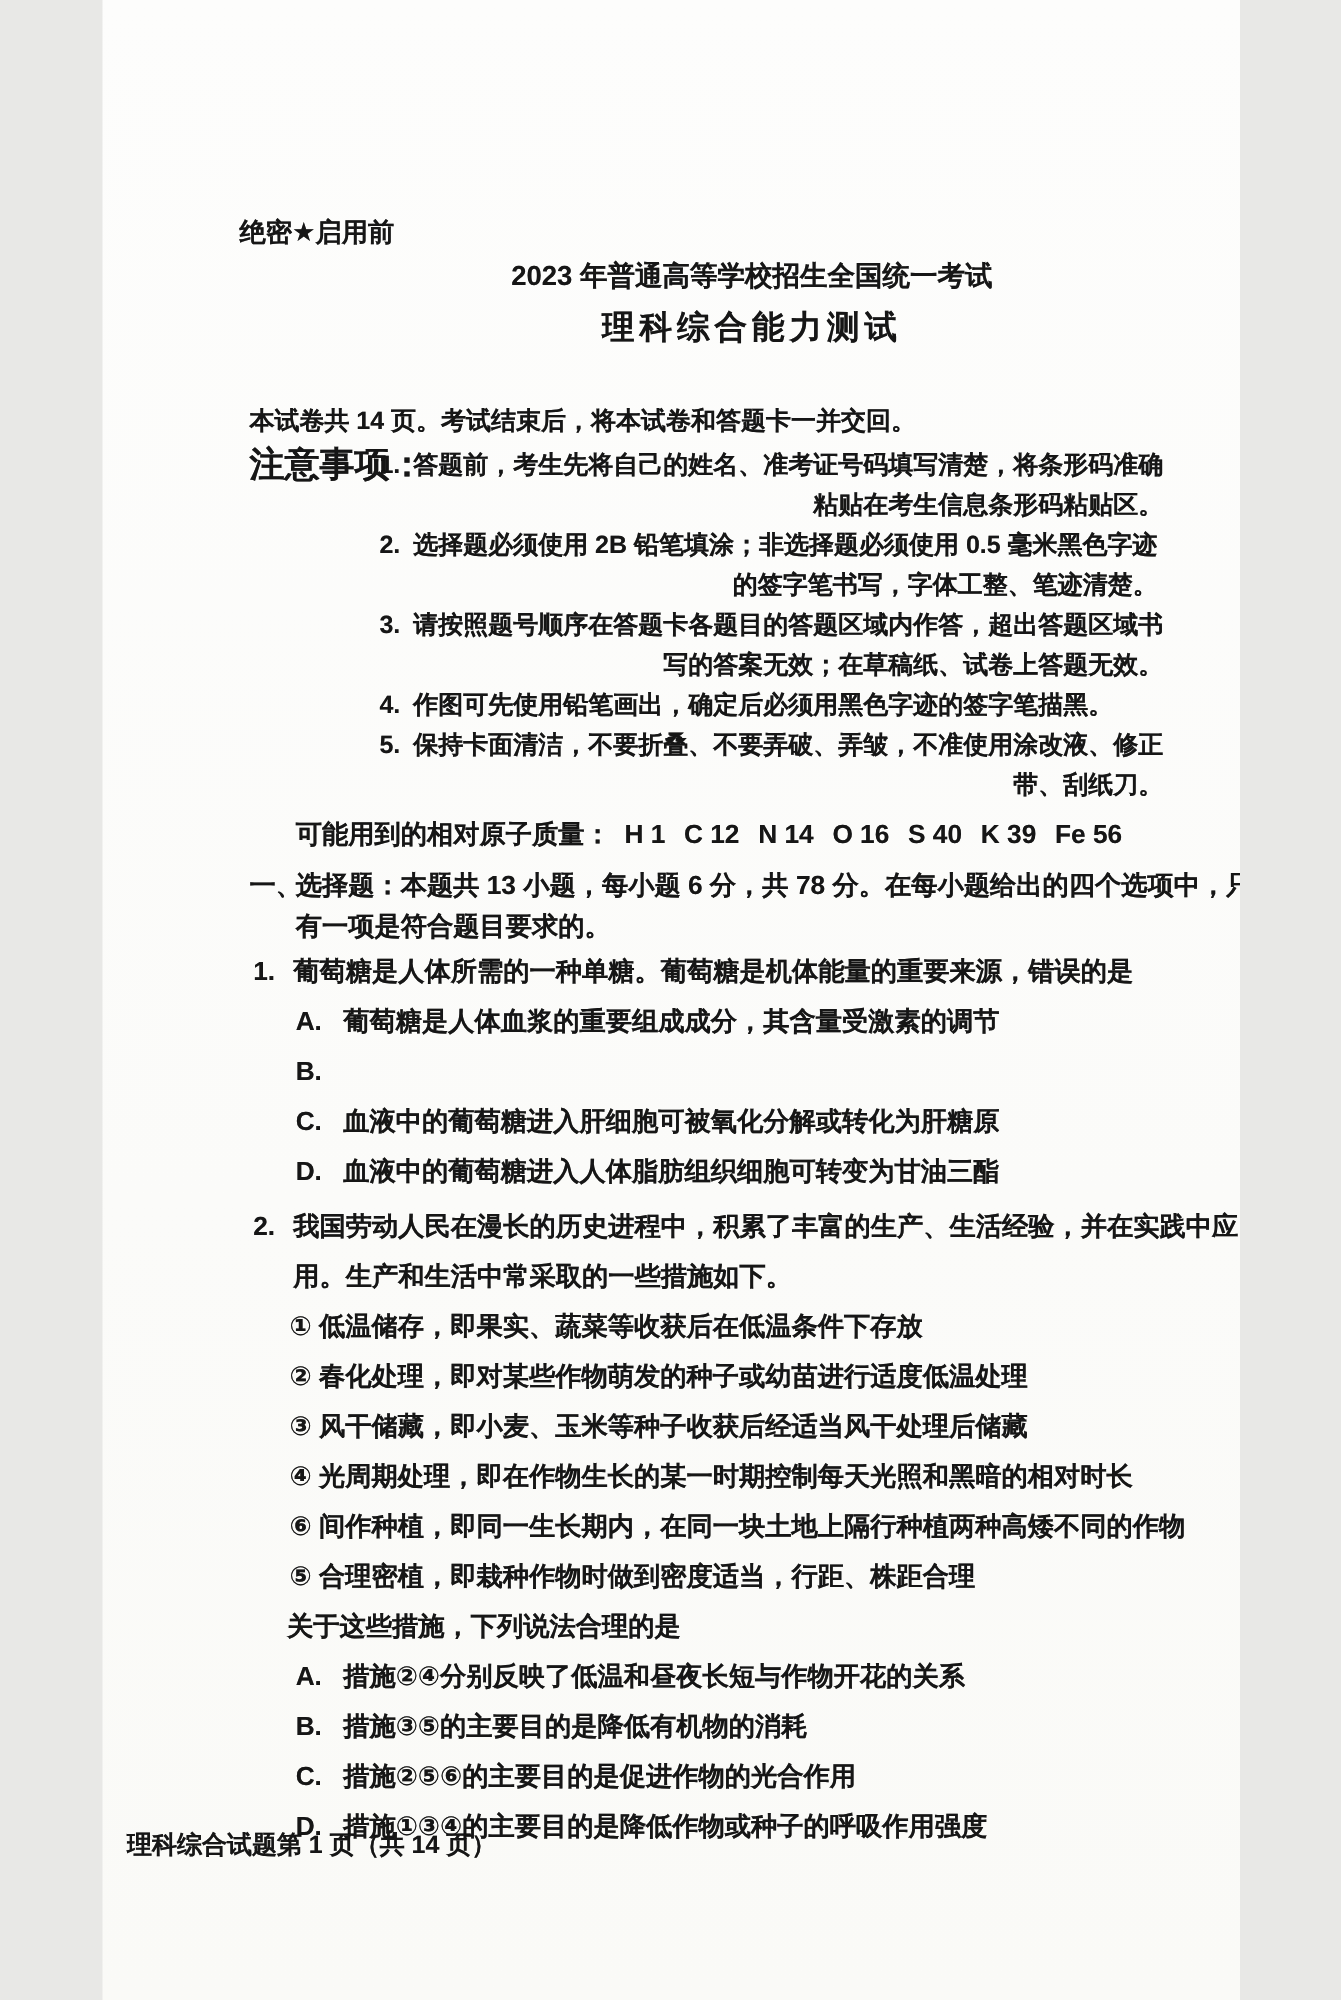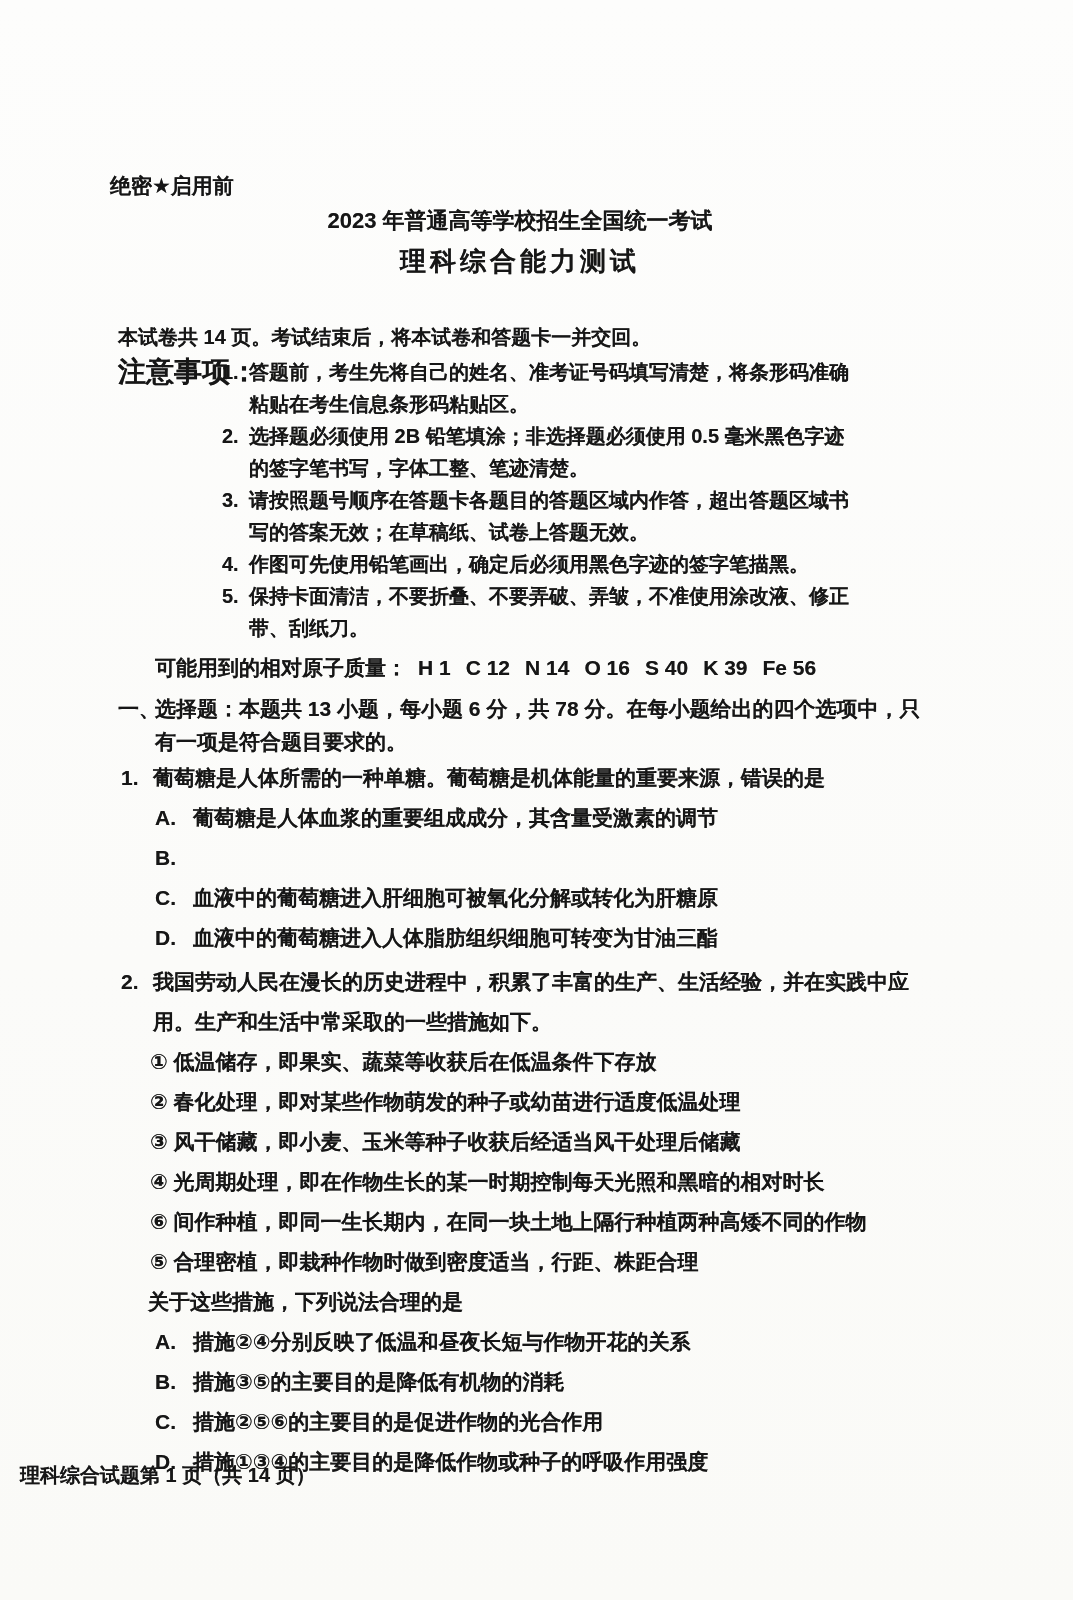--- a/index.html
+++ b/index.html
@@ -1,37 +1,37 @@
 <!DOCTYPE html>
 <html><head>
 <meta charset="utf-8">
 <style>
   html,body{margin:0;padding:0;background:#e8e8e6;}
   .page{
     position:relative;
-    width:1073px;height:1600px;
+    width:910px;height:1600px;
     margin:0 auto;
     background:linear-gradient(180deg,#fdfdfc 0%,#fbfbf9 60%,#fafaf7 100%);
     overflow:hidden;
     font-family:"Liberation Sans","DejaVu Sans",sans-serif;
     color:#161616;
     font-weight:700;
     text-shadow:0 0 0.45px rgba(0,0,0,0.55);
   }
   .secret{position:absolute;left:110px;top:172px;font-size:21px;white-space:nowrap;}
   .titles{position:absolute;left:20px;top:206px;width:1000px;text-align:center;}
   .title1{font-size:22px;white-space:nowrap;}
   .title2{font-size:26px;margin-top:8px;letter-spacing:4px;white-space:nowrap;}
   .content{position:absolute;left:118px;top:320px;width:880px;}
   .intro{font-size:20px;line-height:34px;white-space:nowrap;}
   .notices{display:flex;margin-top:2px;}
   .notices-label{flex:none;width:104px;font-size:28px;line-height:32px;white-space:nowrap;}
   .notice{display:flex;}
   .notice-no{flex:none;width:27px;font-size:20px;line-height:32px;}
-  .notice-lines > div{font-size:20px;line-height:32px;white-space:nowrap;}
+  .notice-lines > div{font-size:20px;line-height:32px;white-space:nowrap;text-align:right;}
   .atomic{display:flex;gap:15px;margin-left:37px;margin-top:6px;font-size:21px;line-height:36px;white-space:nowrap;}
   .atomic .lbl{margin-right:-4px;}
   .heading{display:flex;margin-top:6px;font-size:21px;}
   .heading-marker{flex:none;width:37px;line-height:33px;}
   .heading-lines > div{line-height:33px;white-space:nowrap;}
   .question{margin-top:0;}
   .q-stem{display:flex;font-size:21px;}
   .q-no{flex:none;width:32px;line-height:40px;padding-left:3px;}
   .q-stem-lines > div{line-height:40px;white-space:nowrap;}
   .option{display:flex;margin-left:37px;font-size:21px;}

